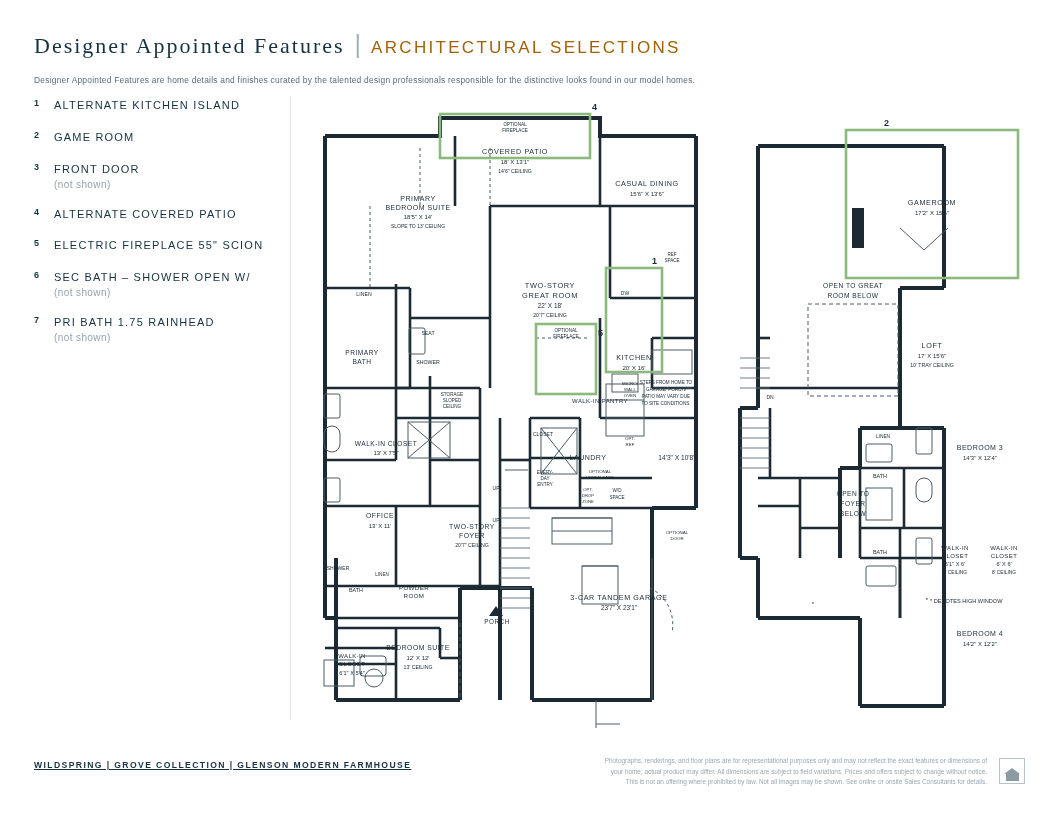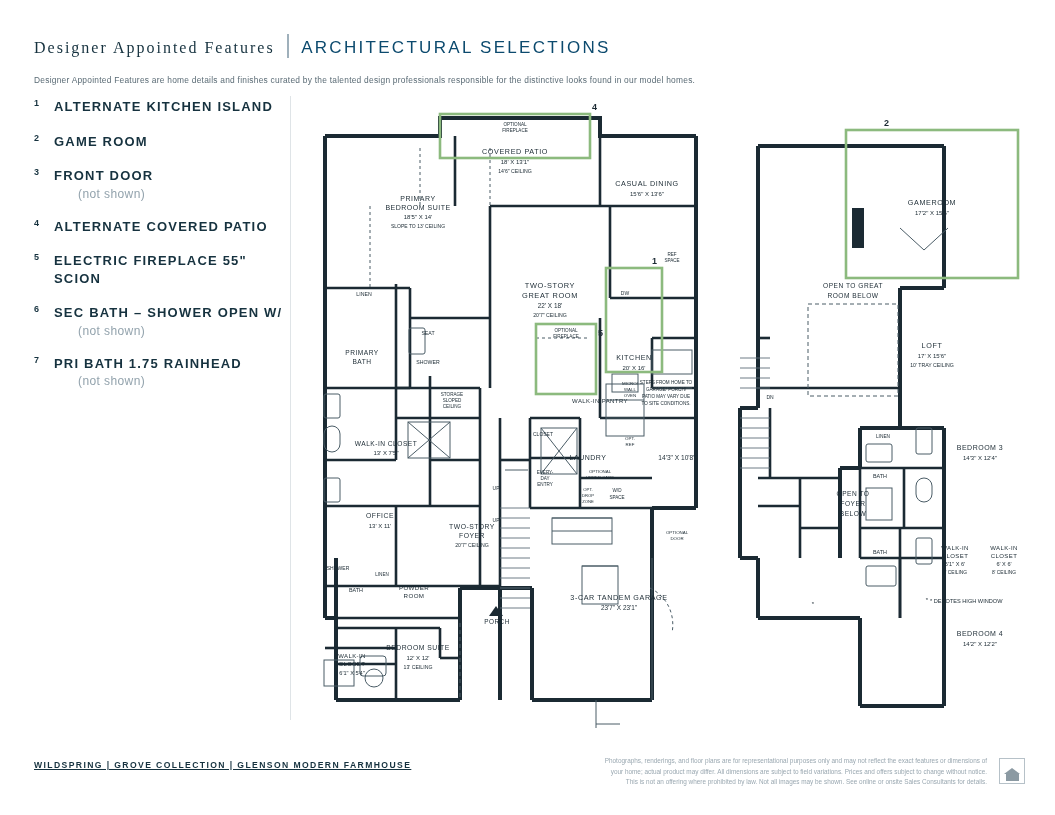--- a/index.html
+++ b/index.html
@@ -10,51 +10,51 @@
     font-family:"Liberation Sans", sans-serif;
     color:#1b2a33;
     position:relative;
     overflow:hidden;
   }
   
   .header { position:absolute; left:34px; top:30px; width:990px; }
   .title-line { display:flex; align-items:baseline; gap:10px; }
   .title-main {
     font-family:"Liberation Serif", serif;
-    font-size:16px;
+    font-size:22px;
     letter-spacing:2.0px;
     color:#16323f;
   }
   .title-bar { color:#9fb0bb; font-size:25px; font-weight:300; }
   .title-sub {
     font-size:17px;
     letter-spacing:2.3px;
-    color:#0c4a6e;
+    color:#a16207;
     font-weight:400;
   }
   .subtitle {
     margin-top:16px;
     font-size:8.4px;
     letter-spacing:.25px;
     color:#5a6b75;
   }
   
   .legend { position:absolute; left:34px; top:98px; width:250px; }
   .legend-item { display:flex; margin-bottom:17px; }
   .legend-num {
     width:20px; flex:0 0 20px;
     font-size:9px; font-weight:bold; color:#16323f;
     letter-spacing:.5px;
   }
   .legend-body { flex:1; }
   .legend-label {
-    font-size:13px; font-weight:bold; letter-spacing:1.2px; color:#16323f;
+    font-size:11px; font-weight:normal; letter-spacing:1.2px; color:#16323f;
     line-height:1.35;
   }
-  .legend-note { font-size:12px; color:#93a3ad; letter-spacing:.4px; margin-top:2px;margin-left:24px; }
+  .legend-note { font-size:10px; color:#93a3ad; letter-spacing:.4px; margin-top:2px; }
   
   .vline { position:absolute; left:290px; top:96px; width:1px; height:624px; background:#dfe4e7; }
   
   .plan { position:absolute; left:300px; top:88px; width:740px; height:640px; }
   .plan svg { display:block; }
   
   .footer-left {
     position:absolute; left:34px; top:758px;
     font-size:8.6px; font-weight:bold; letter-spacing:1.4px; color:#16323f;
     line-height:1.8;

